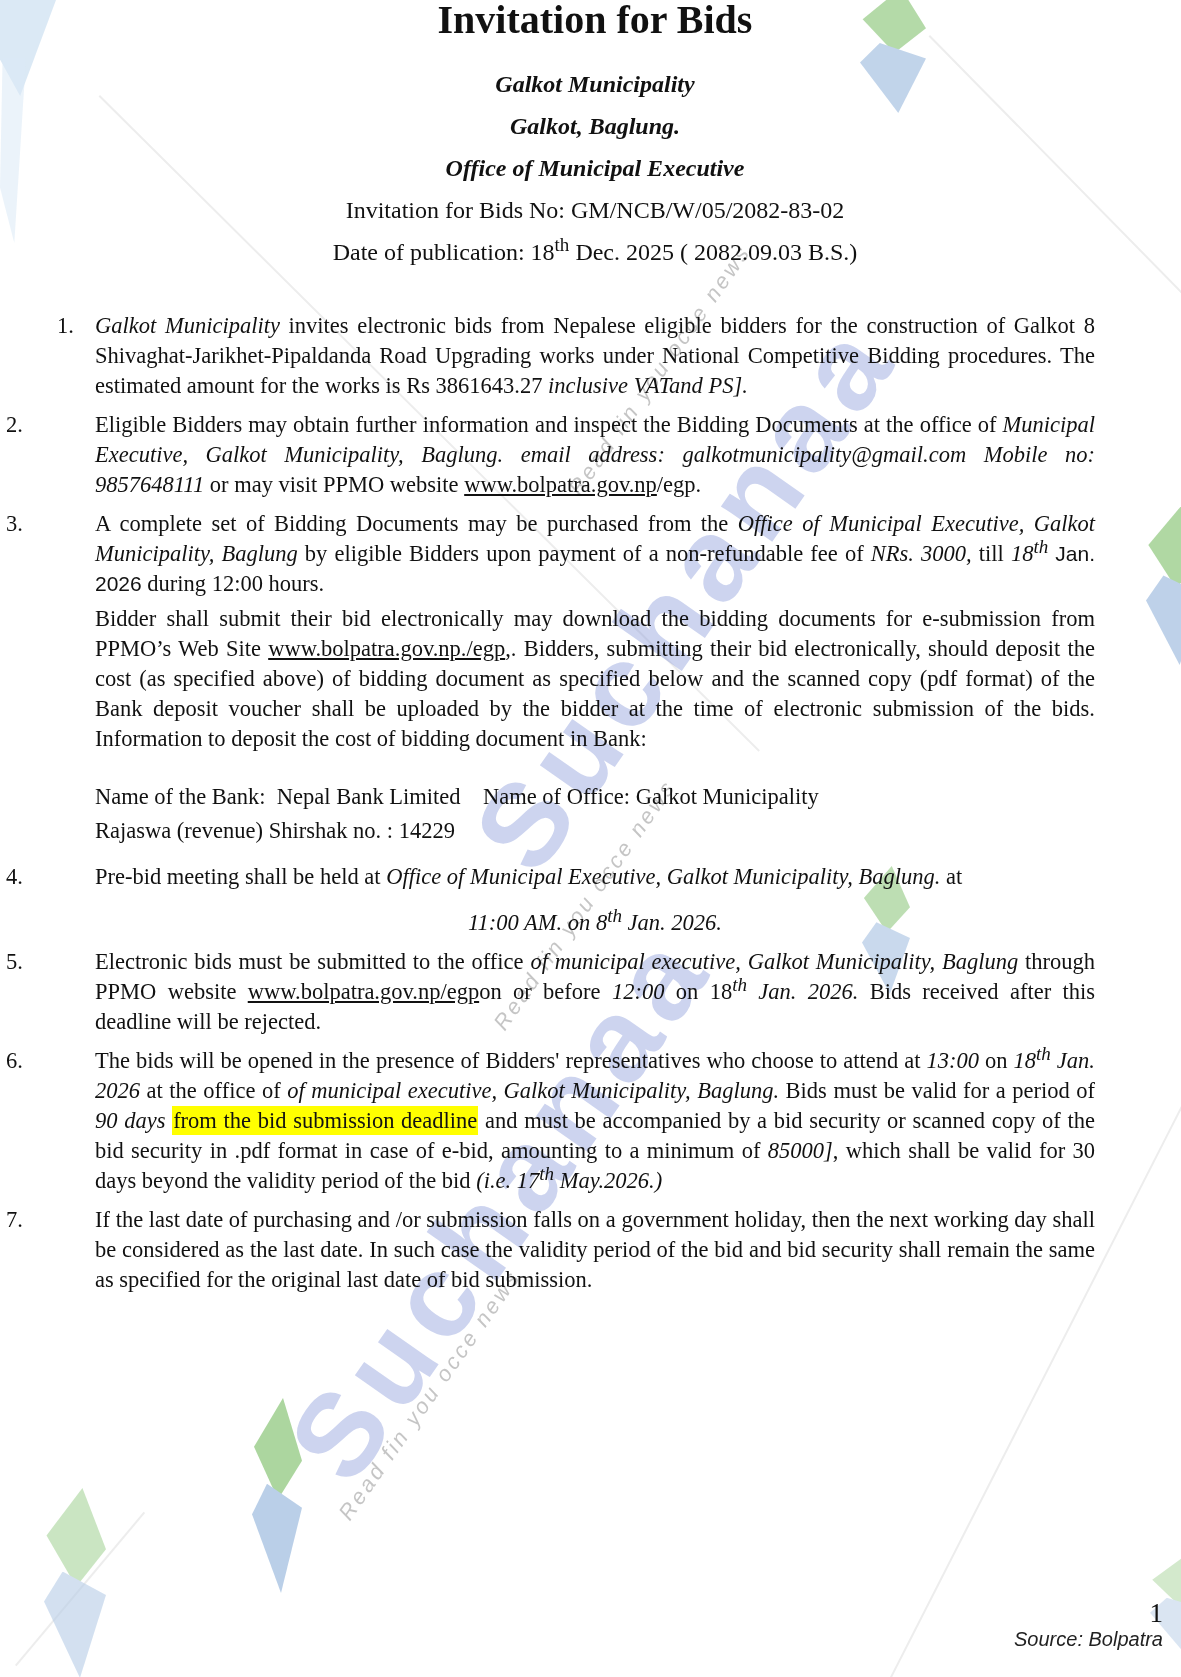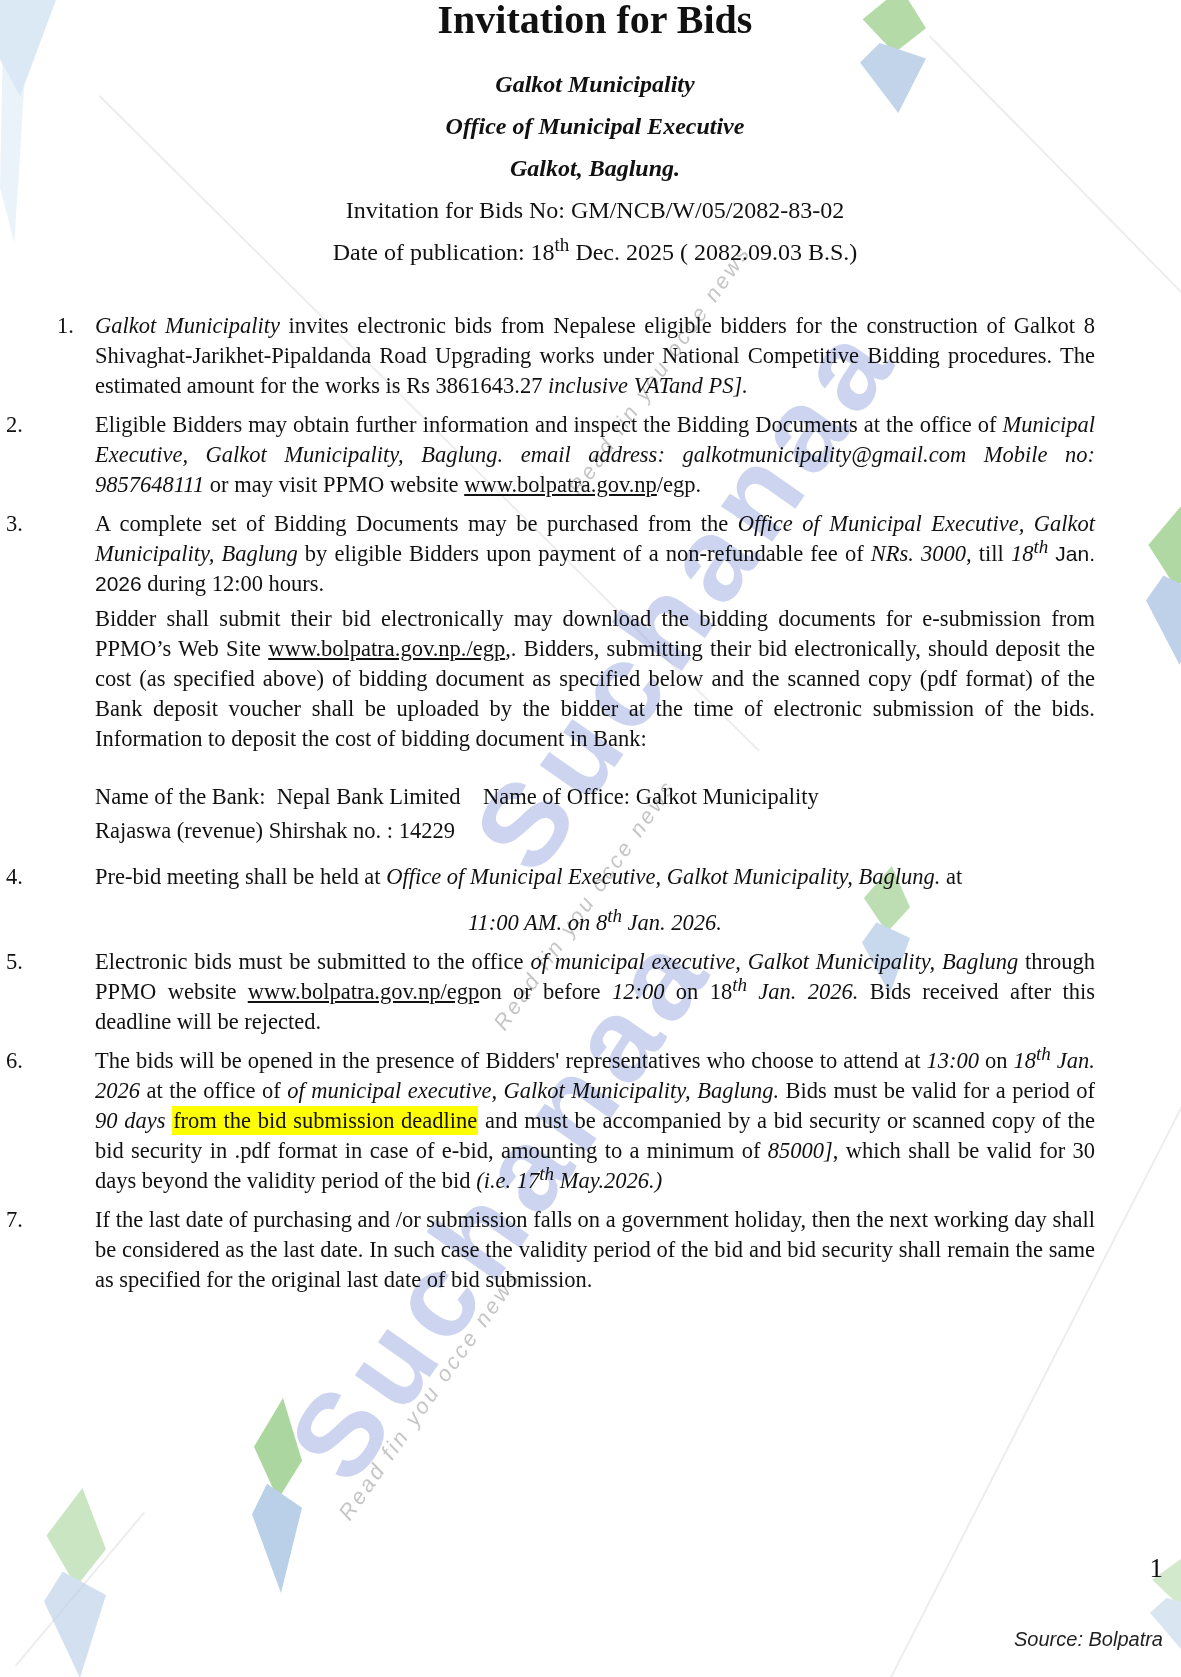--- a/index.html
+++ b/index.html
@@ -49,21 +49,21 @@
   .para.subline{text-align:center; margin:16px 0 6px 0;}
   .r-b{font-weight:normal;}
   .r-i{font-style:italic;}
   .r-u{text-decoration:underline;}
   .r-sans{font-family:"Liberation Sans","DejaVu Sans",sans-serif; font-size:21px;}
   .r-sup{vertical-align:super; font-size:19px; line-height:0;}
   .r-hl{background:#ffff00; padding:2px 1px;}
   .footer{position:absolute; right:18px; bottom:26px; text-align:right;}
   .pg-num{font-size:27px; line-height:28px;}
   .src{font-family:"Liberation Sans","DejaVu Sans",sans-serif; font-style:italic;
-       font-size:20px; line-height:24px; color:#222;margin-top:45px;}
+       font-size:20px; line-height:24px; color:#222;}
 </style>
 </head>
 <body>
 
 <div class="page">
 
   <div class="wm-layer">
     <div class="corner-tri"></div>
     <div class="corner-tri2"></div>
 
@@ -102,22 +102,22 @@
     <div class="kite" style="left:1150px; top:1556px; width:56px; height:95px; opacity:.5;">
         <div class="g"></div>
         <div class="bl"></div>
       </div>
   </div>
 
   <div class="content">
     <div class="hdr">
       <div class="hdr-title">Invitation for Bids</div>
       <div class="hdr-sub">Galkot Municipality</div>
+      <div class="hdr-sub">Galkot, Baglung.</div>
       <div class="hdr-sub">Office of Municipal Executive</div>
-      <div class="hdr-sub">Galkot, Baglung.</div>
       <div class="hdr-plain">Invitation for Bids No: GM/NCB/W/05/2082-83-02</div>
       <div class="hdr-date"><span>Date of publication: </span><span class="r-b">18</span><span class="r-b r-sup">th</span><span class="r-b"> Dec. 2025 ( 2082.09.03 B.S.)</span></div>
     </div>
 
     <div id="list">
         <div class="item">
           <span class="num" style="left: -38px;">1.</span>
           <div class="para justify"><span class="r-b r-i">Galkot Municipality</span><span> invites electronic bids from Nepalese eligible bidders for the construction of </span><span class="r-b">Galkot 8 Shivaghat-Jarikhet-Pipaldanda  Road Upgrading works</span><span> under National Competitive Bidding procedures. The estimated amount for the  works is Rs 3861643.27 </span><span class="r-b r-i">inclusive VATand PS].</span></div>
         </div>
         <div class="item">

